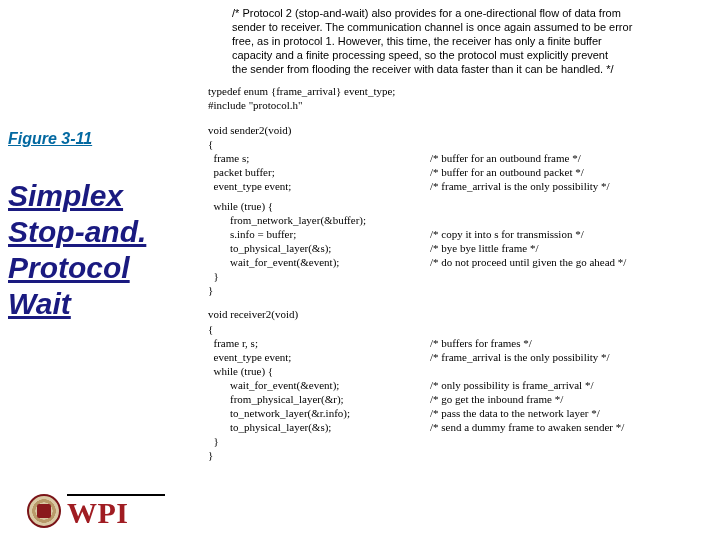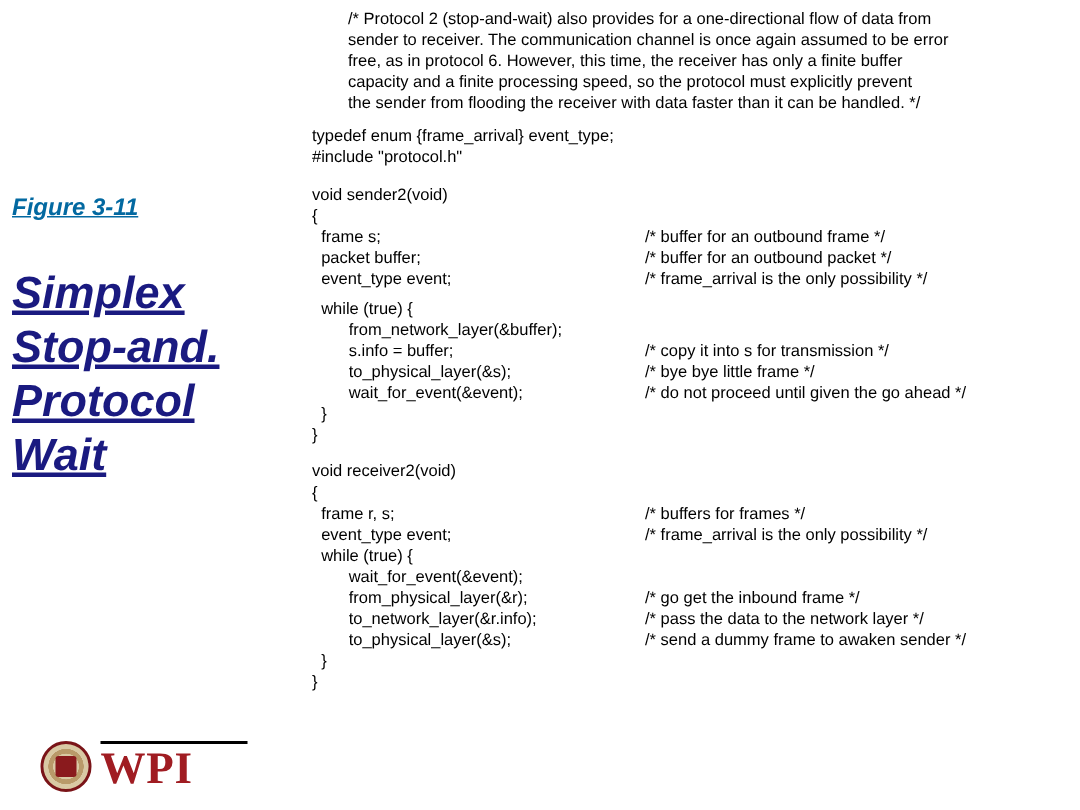--- a/index.html
+++ b/index.html
@@ -48,21 +48,21 @@
   .comment-block {
     padding-left: 0;
     margin-bottom: 8px;
     margin-left: 24px;
   }
   .comment-block .cl {
     padding-left: 20px;
     text-indent: -20px;
   }
   .code-block {
-    font-family: Liberation Sans, sans-serif;
+    font-family: Liberation Serif, serif;
     font-size: 11px;
   }
   .code-line {
     display: flex;
     white-space: pre;
   }
   .code-left {
     min-width: 222px;
   }
   .code-cmt {
@@ -123,21 +123,21 @@
     <div>Protocol</div>
     <div>Wait</div>
   </div>
 </div>
 
 <div class="right-col">
 
   <div class="comment-block">
     <div class="cl">/* Protocol 2 (stop-and-wait) also provides for a one-directional flow of data from</div>
     <div class="cl">sender to receiver. The communication channel is once again assumed to be error</div>
-    <div class="cl">free, as in protocol 6. However, this time, the receiver has only a finite buffer</div>
+    <div class="cl">free, as in protocol 1. However, this time, the receiver has only a finite buffer</div>
     <div class="cl">capacity and a finite processing speed, so the protocol must explicitly prevent</div>
     <div class="cl">the sender from flooding the receiver with data faster than it can be handled. */</div>
   </div>
 
   <div class="code-block" style="margin-bottom:10px;">
     <div class="code-line"><span class="code-left">typedef enum {frame_arrival} event_type;</span></div>
     <div class="code-line"><span class="code-left">#include "protocol.h"</span></div>
   </div>
 
   <div class="code-block" style="margin-bottom:10px;">
@@ -155,21 +155,21 @@
     <div class="code-line"><span class="code-left">  }</span></div>
     <div class="code-line"><span class="code-left">}</span></div>
   </div>
 
   <div class="code-block">
     <div class="code-line"><span class="code-left">void receiver2(void)</span></div>
     <div class="code-line"><span class="code-left">{</span></div>
     <div class="code-line"><span class="code-left">  frame r, s;</span><span class="code-cmt">/* buffers for frames */</span></div>
     <div class="code-line"><span class="code-left">  event_type event;</span><span class="code-cmt">/* frame_arrival is the only possibility */</span></div>
     <div class="code-line"><span class="code-left">  while (true) {</span></div>
-    <div class="code-line"><span class="code-left">        wait_for_event(&amp;event);</span></div>
+    <div class="code-line"><span class="code-left">        wait_for_event(&amp;event);</span><span class="code-cmt">/* only possibility is frame_arrival */</span></div>
     <div class="code-line"><span class="code-left">        from_physical_layer(&amp;r);</span><span class="code-cmt">/* go get the inbound frame */</span></div>
     <div class="code-line"><span class="code-left">        to_network_layer(&amp;r.info);</span><span class="code-cmt">/* pass the data to the network layer */</span></div>
     <div class="code-line"><span class="code-left">        to_physical_layer(&amp;s);</span><span class="code-cmt">/* send a dummy frame to awaken sender */</span></div>
     <div class="code-line"><span class="code-left">  }</span></div>
     <div class="code-line"><span class="code-left">}</span></div>
   </div>
 
 </div>
 
 <div class="logo">

